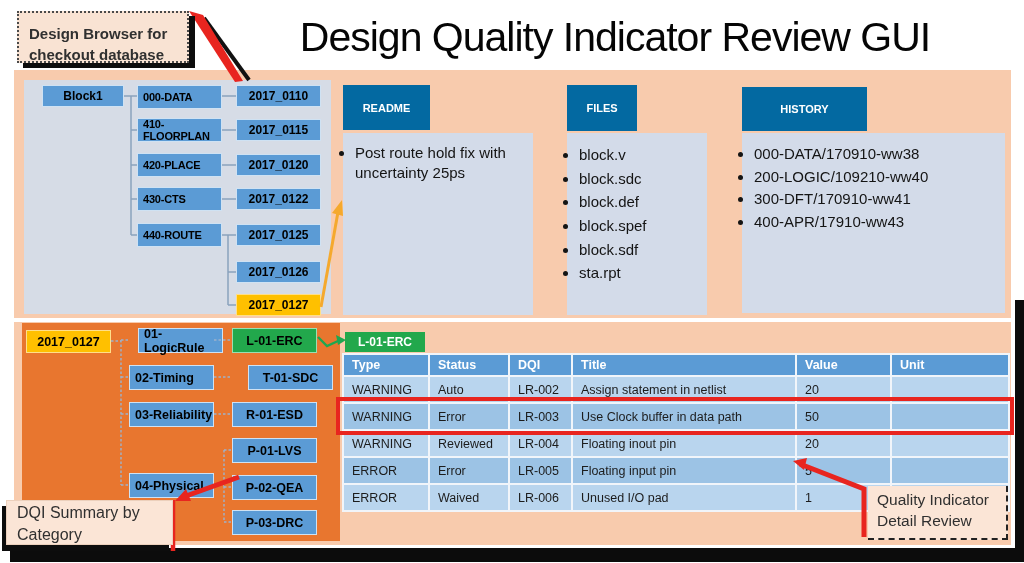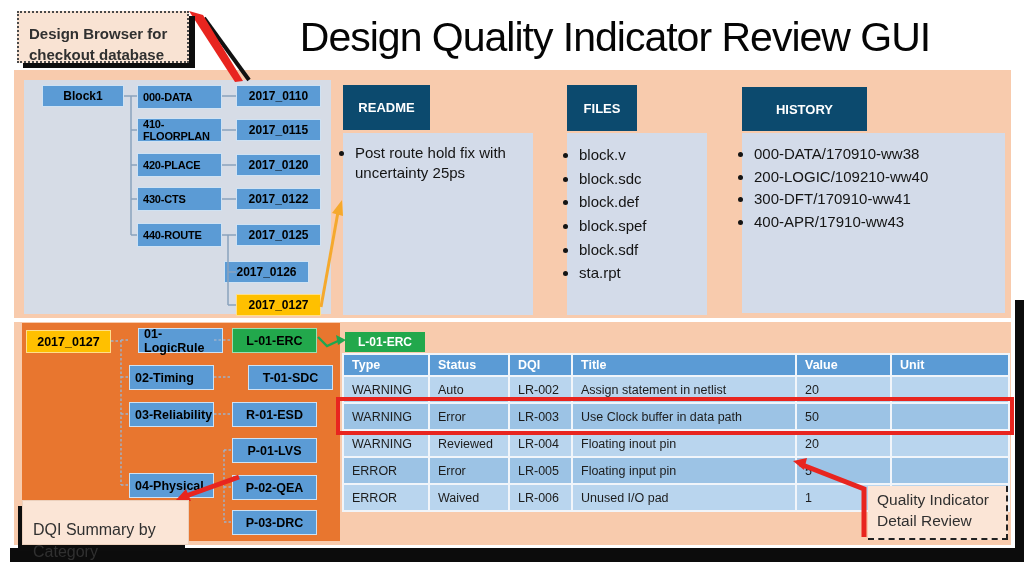--- a/index.html
+++ b/index.html
@@ -9,35 +9,35 @@
 
   
   #page-title{left:225px;top:14px;width:780px;height:52px;text-align:center;
     font-size:41px;font-weight:500;letter-spacing:-1px;color:#050505;z-index:3;}
 
   
   .callout{background:#f9e3d3;color:#303030;z-index:7;line-height:1.4;}
   #callout-design-browser{left:17px;top:11px;width:172px;height:52px;
     border:2px dotted #4a4a4a;box-shadow:6px 5px 0 #0d0d0d;
     padding:10px 10px;font-size:15px;font-weight:600;}
-  #callout-dqi-summary{left:22px;top:500px;width:167px;height:45px;
+  #callout-dqi-summary{left:6px;top:500px;width:167px;height:45px;
     background:#fbe5d6;box-shadow:-4px 6px 0 #0d0d0d;border:1px solid #ecd0bc;
-    padding:18px 10px;font-size:16px;line-height:1.35;}
+    padding:1px 10px;font-size:16px;line-height:1.35;}
   #callout-detail-review{left:868px;top:486px;width:140px;height:54px;
     background:#fbe5d6;border-right:2px dashed #222;border-bottom:2px dashed #222;
     padding:4px 9px;font-size:15.5px;line-height:1.35;}
 
   
   .peach{background:#f8cbad;z-index:1;}
   #top-panel{left:14px;top:70px;width:997px;height:248px;}
   #bottom-panel{left:14px;top:322px;width:997px;height:223px;}
   #checkout-tree-panel{left:24px;top:80px;width:307px;height:234px;background:#d6dce6;z-index:2;}
   #category-panel{left:22px;top:323px;width:318px;height:218px;background:#e8762f;z-index:2;}
   .body-panel{background:#d3dbe9;z-index:2;color:#141414;}
-  .hdr{background:#0c4a6e;color:#fff;font-size:13px;font-weight:bold;z-index:2;
+  .hdr{background:#0369a1;color:#fff;font-size:11px;font-weight:bold;z-index:2;
        display:flex;align-items:center;justify-content:center;}
   #readme-header{left:343px;top:85px;width:87px;height:45px;}
   #readme-body{left:343px;top:133px;width:190px;height:182px;}
   #files-header{left:567px;top:85px;width:70px;height:46px;}
   #files-body{left:567px;top:133px;width:140px;height:182px;}
   #history-header{left:742px;top:87px;width:125px;height:44px;}
   #history-body{left:742px;top:133px;width:263px;height:180px;}
   .body-panel ul{margin:10px 0 0 0;padding-left:12px;font-size:15px;}
   #readme-body li{line-height:1.3;}
   #files-body li{line-height:1.58;}
@@ -86,21 +86,21 @@
 <div class="node t11 la" style="left:137px;top:85px;width:85px;height:24px">000-DATA</div>
 <div class="node t11 la" style="left:137px;top:118px;width:85px;height:24px">410-FLOORPLAN</div>
 <div class="node t11 la" style="left:137px;top:153px;width:85px;height:24px">420-PLACE</div>
 <div class="node t11 la" style="left:137px;top:187px;width:85px;height:24px">430-CTS</div>
 <div class="node t11 la" style="left:137px;top:223px;width:85px;height:24px">440-ROUTE</div>
 <div class="node t12" style="left:236px;top:85px;width:85px;height:22px">2017_0110</div>
 <div class="node t12" style="left:236px;top:119px;width:85px;height:22px">2017_0115</div>
 <div class="node t12" style="left:236px;top:154px;width:85px;height:22px">2017_0120</div>
 <div class="node t12" style="left:236px;top:188px;width:85px;height:22px">2017_0122</div>
 <div class="node t12" style="left:236px;top:224px;width:85px;height:22px">2017_0125</div>
-<div class="node t12" style="left:224px;top:261px;width:85px;height:22px">2017_0126</div>
+<div class="node t12" style="left:236px;top:261px;width:85px;height:22px">2017_0126</div>
 <div class="node t12 gold" style="left:236px;top:294px;width:85px;height:22px">2017_0127</div>
 
 <div class="abs hdr" id="readme-header">README</div>
 <div class="abs body-panel" id="readme-body">
   <ul>
       <li>Post route hold fix with uncertainty 25ps</li>
     </ul>
 </div>
 <div class="abs hdr" id="files-header">FILES</div>
 <div class="abs body-panel" id="files-body">

